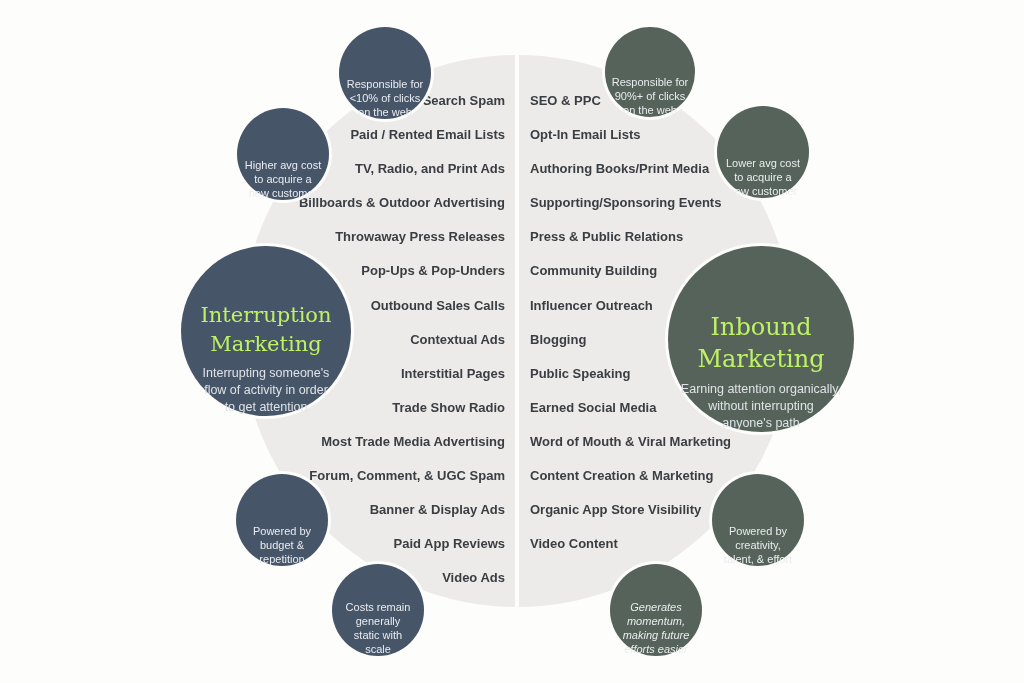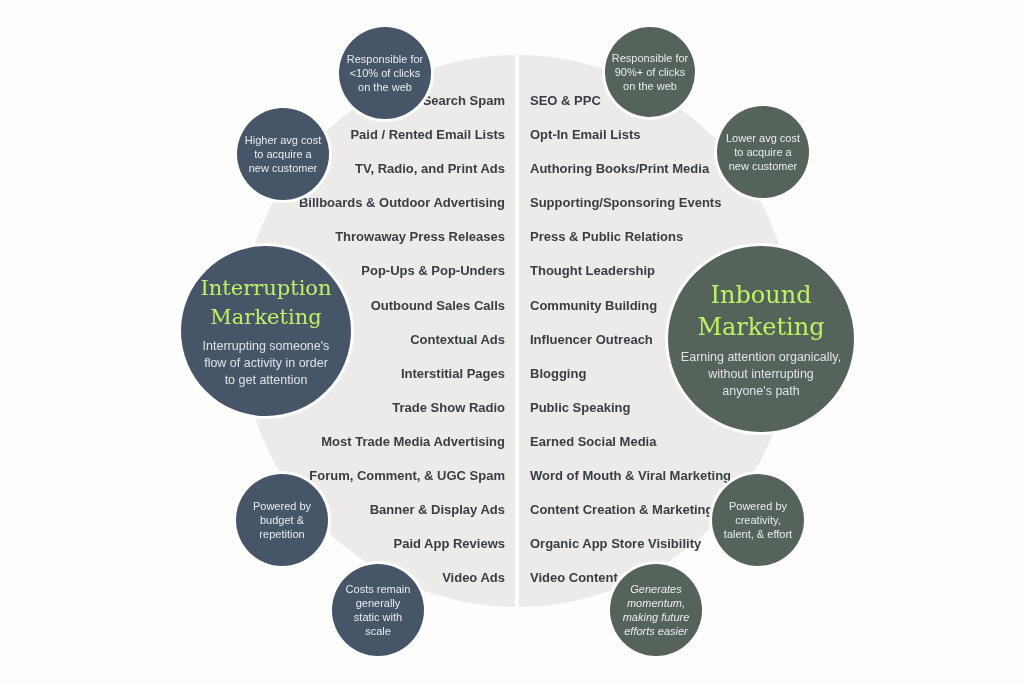--- a/index.html
+++ b/index.html
@@ -16,21 +16,21 @@
   }
   .list { position:absolute; top:84px; }
   .list.left { right:519px; text-align:right; }
   .list.right { left:530px; text-align:left; }
   .item {
     height:34.1px; line-height:34.1px; font-size:13px; font-weight:bold; color:#3a3d42;
     white-space:nowrap;
   }
   .bubble {
     position:absolute; border-radius:50%; display:flex; flex-direction:column;
-    align-items:center; justify-content:center; text-align:center; color:#e9ecef;
+    align-items:center; justify-content:flex-end; text-align:center; color:#e9ecef;
     box-shadow:0 0 0 3px #fdfdfc;
   }
   .bubble.blue { background:#475569; }
   .bubble.green { background:#56635a; }
   .bubble .txt { font-size:11px; line-height:14px; white-space:pre-line; }
   .bubble.big .title {
     font-family:"DejaVu Serif", serif; font-weight:normal; font-size:21px; line-height:29px;
     color:#bef264; white-space:pre-line;
   }
   .bubble.big.green .title { font-size:24px; line-height:32px; }
@@ -59,21 +59,20 @@
   <div class="item">Paid App Reviews</div>
   <div class="item">Video Ads</div>
 </div>
 
 <div class="list right">
   <div class="item">SEO &amp; PPC</div>
   <div class="item">Opt-In Email Lists</div>
   <div class="item">Authoring Books/Print Media</div>
   <div class="item">Supporting/Sponsoring Events</div>
   <div class="item">Press &amp; Public Relations</div>
-  <div class="item">Thought Leadership</div>
   <div class="item">Community Building</div>
   <div class="item">Influencer Outreach</div>
   <div class="item">Blogging</div>
   <div class="item">Public Speaking</div>
   <div class="item">Earned Social Media</div>
   <div class="item">Word of Mouth &amp; Viral Marketing</div>
   <div class="item">Content Creation &amp; Marketing</div>
   <div class="item">Organic App Store Visibility</div>
   <div class="item">Video Content</div>
 </div>

